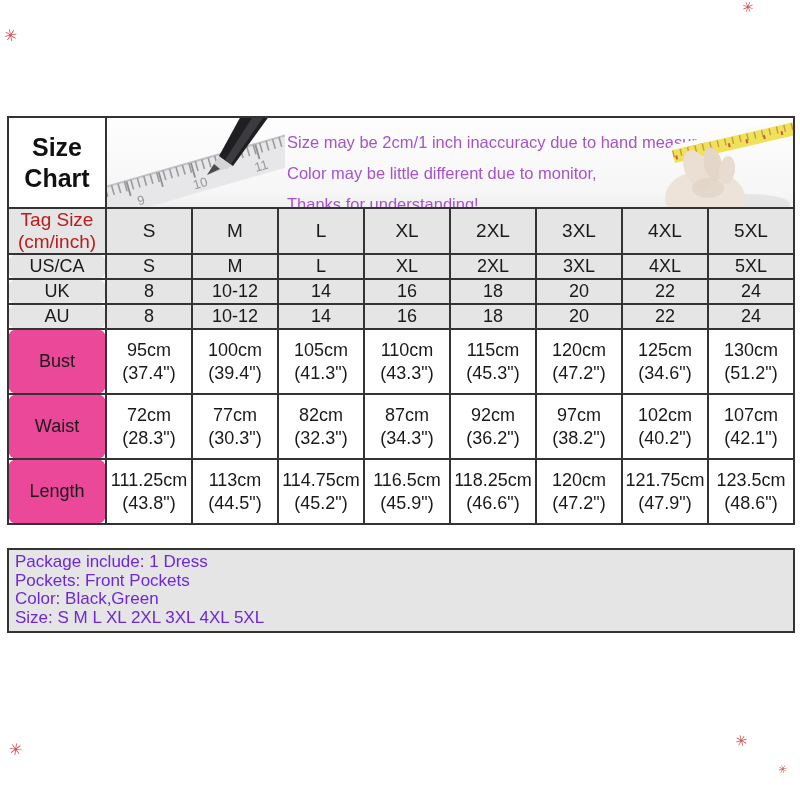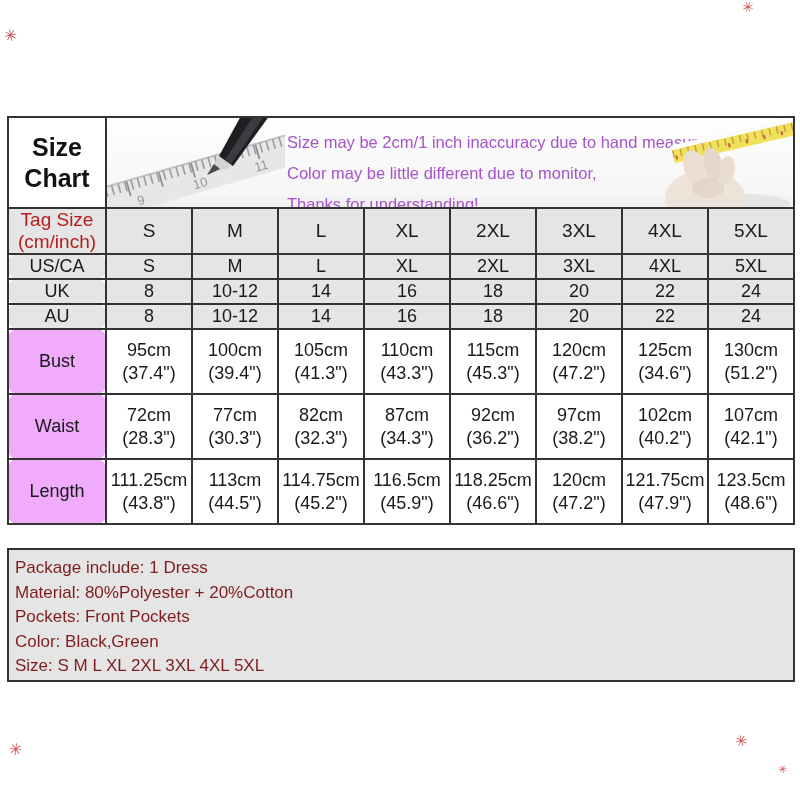--- a/index.html
+++ b/index.html
@@ -18,39 +18,39 @@
      border-collapse:collapse;table-layout:fixed;}
   .size-table td{border:2px solid #333;text-align:center;vertical-align:middle;
      padding:0;white-space:pre-line;}
   col.c-label{width:98px;} col.c-size{width:86px;}
 
   tr.r-hero{height:91px;padding-left:36px;} tr.r-tag{height:44px;}
   tr.r-std{height:25px;}  tr.r-meas{height:65px;}
 
   .gray td{background:#e5e5e5;}
   tr.r-meas td{background:#fff;}
-  tr.r-meas td.lbl{background:#f0abfc;}
+  tr.r-meas td.lbl{background:#ec4899;}
 
   .title-cell{background:#fff;font-weight:bold;font-size:25px;line-height:31px;color:#111;}
   .hero-cell{background:linear-gradient(180deg,#fefefe 0%,#f6f6f7 85%,#efeff0 100%);
      position:relative;overflow:hidden;}
   .art-left{position:absolute;left:0;top:0;}
   .art-right{position:absolute;right:0;top:0;}
   .notes{position:absolute;left:180px;top:9px;text-align:left;color:#a653c9;
      font-size:16.5px;line-height:31px;white-space:nowrap;}
 
   td.red-lbl{color:#b91c1c;font-size:19px;line-height:22px;}
   tr.r-tag td{font-size:19px;}
   tr.r-std td{font-size:18px;}
   tr.r-meas td{font-size:18px;line-height:23px;}
   td.lbl{font-size:18px;border-radius:9px;}
 
   .footer{position:absolute;left:7px;top:548px;width:774px;background:#e5e5e5;
      border:2px solid #333;padding:3px 4px 4px 6px;text-align:left;}
-  .footer div{font-size:17px;line-height:18.6px;color:#7f1d1d;margin-top:6px;}
+  .footer div{font-size:17px;line-height:18.6px;color:#6d28d9;}
 </style>
 </head>
 <body>
 
 <div class="canvas">
 
   <span class="mark m-tl">✳</span>
   <span class="mark m-tr">✳</span>
   <span class="mark m-bl">✳</span>
   <span class="mark m-br">✳</span>
@@ -210,19 +210,18 @@
       <td>121.75cm
 (47.9")</td>
       <td>123.5cm
 (48.6")</td>
     </tr>
   </tbody>
     </table>
 
   <div class="footer">
     <div>Package include: 1 Dress</div>
-    <div>Material: 80%Polyester + 20%Cotton</div>
     <div>Pockets: Front Pockets</div>
     <div>Color: Black,Green</div>
     <div>Size: S M L XL 2XL 3XL 4XL 5XL</div>
   </div>
 
 </div>
 
 </body></html>

